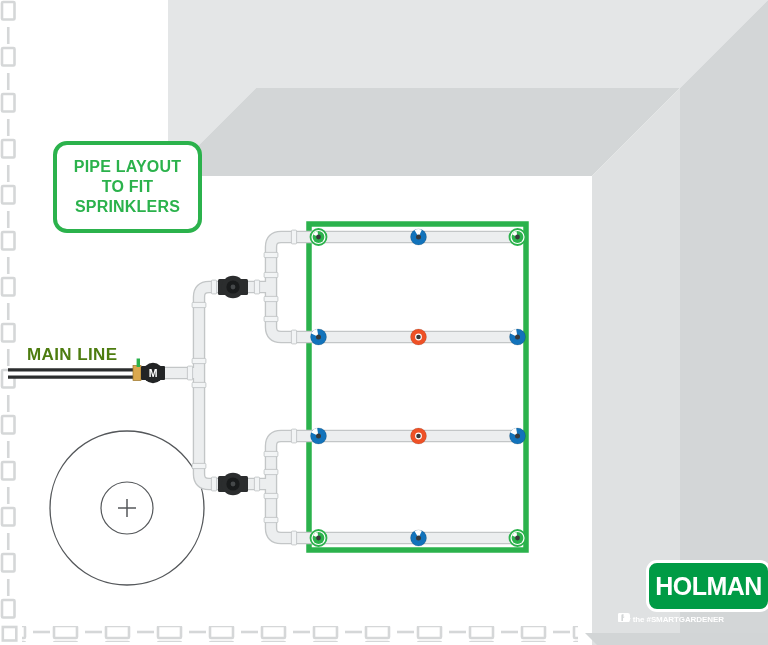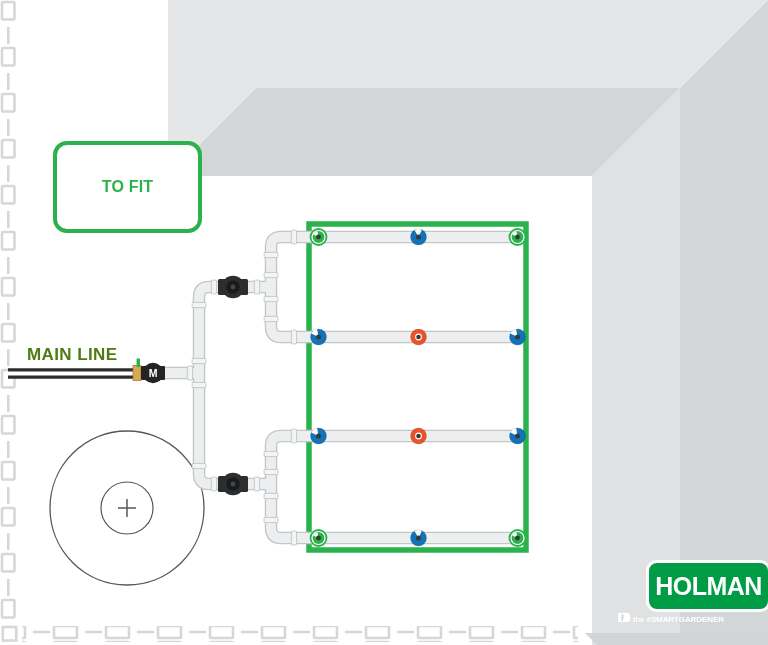--- a/index.html
+++ b/index.html
@@ -200,21 +200,23 @@
         <g>
           <circle cx="517.5" cy="538" r="8" fill="#ffffff" stroke="#2BB24C" stroke-width="1.8"></circle>
           <circle cx="517.5" cy="538" r="5.9" fill="#2BB24C"></circle>
           <path d="M517.5,538 L512.15,535.51 A5.9,5.9 0 0 1 516.48,532.19 Z" fill="#ffffff"></path>
           <circle cx="517.5" cy="538" r="2.4" fill="#37393B"></circle>
         </g>
       </g>
   </svg>
 
   <div class="title-box">
+    <span>PIPE LAYOUT</span>
     <span>TO FIT</span>
+    <span>SPRINKLERS</span>
   </div>
 
   <div class="main-line-label">MAIN LINE</div>
 
   <div class="logo-box">
     <span>HOLMAN</span>
   </div>
   <div class="tagline-row">
     <span>For the #SMARTGARDENER</span>
     <span class="social">

